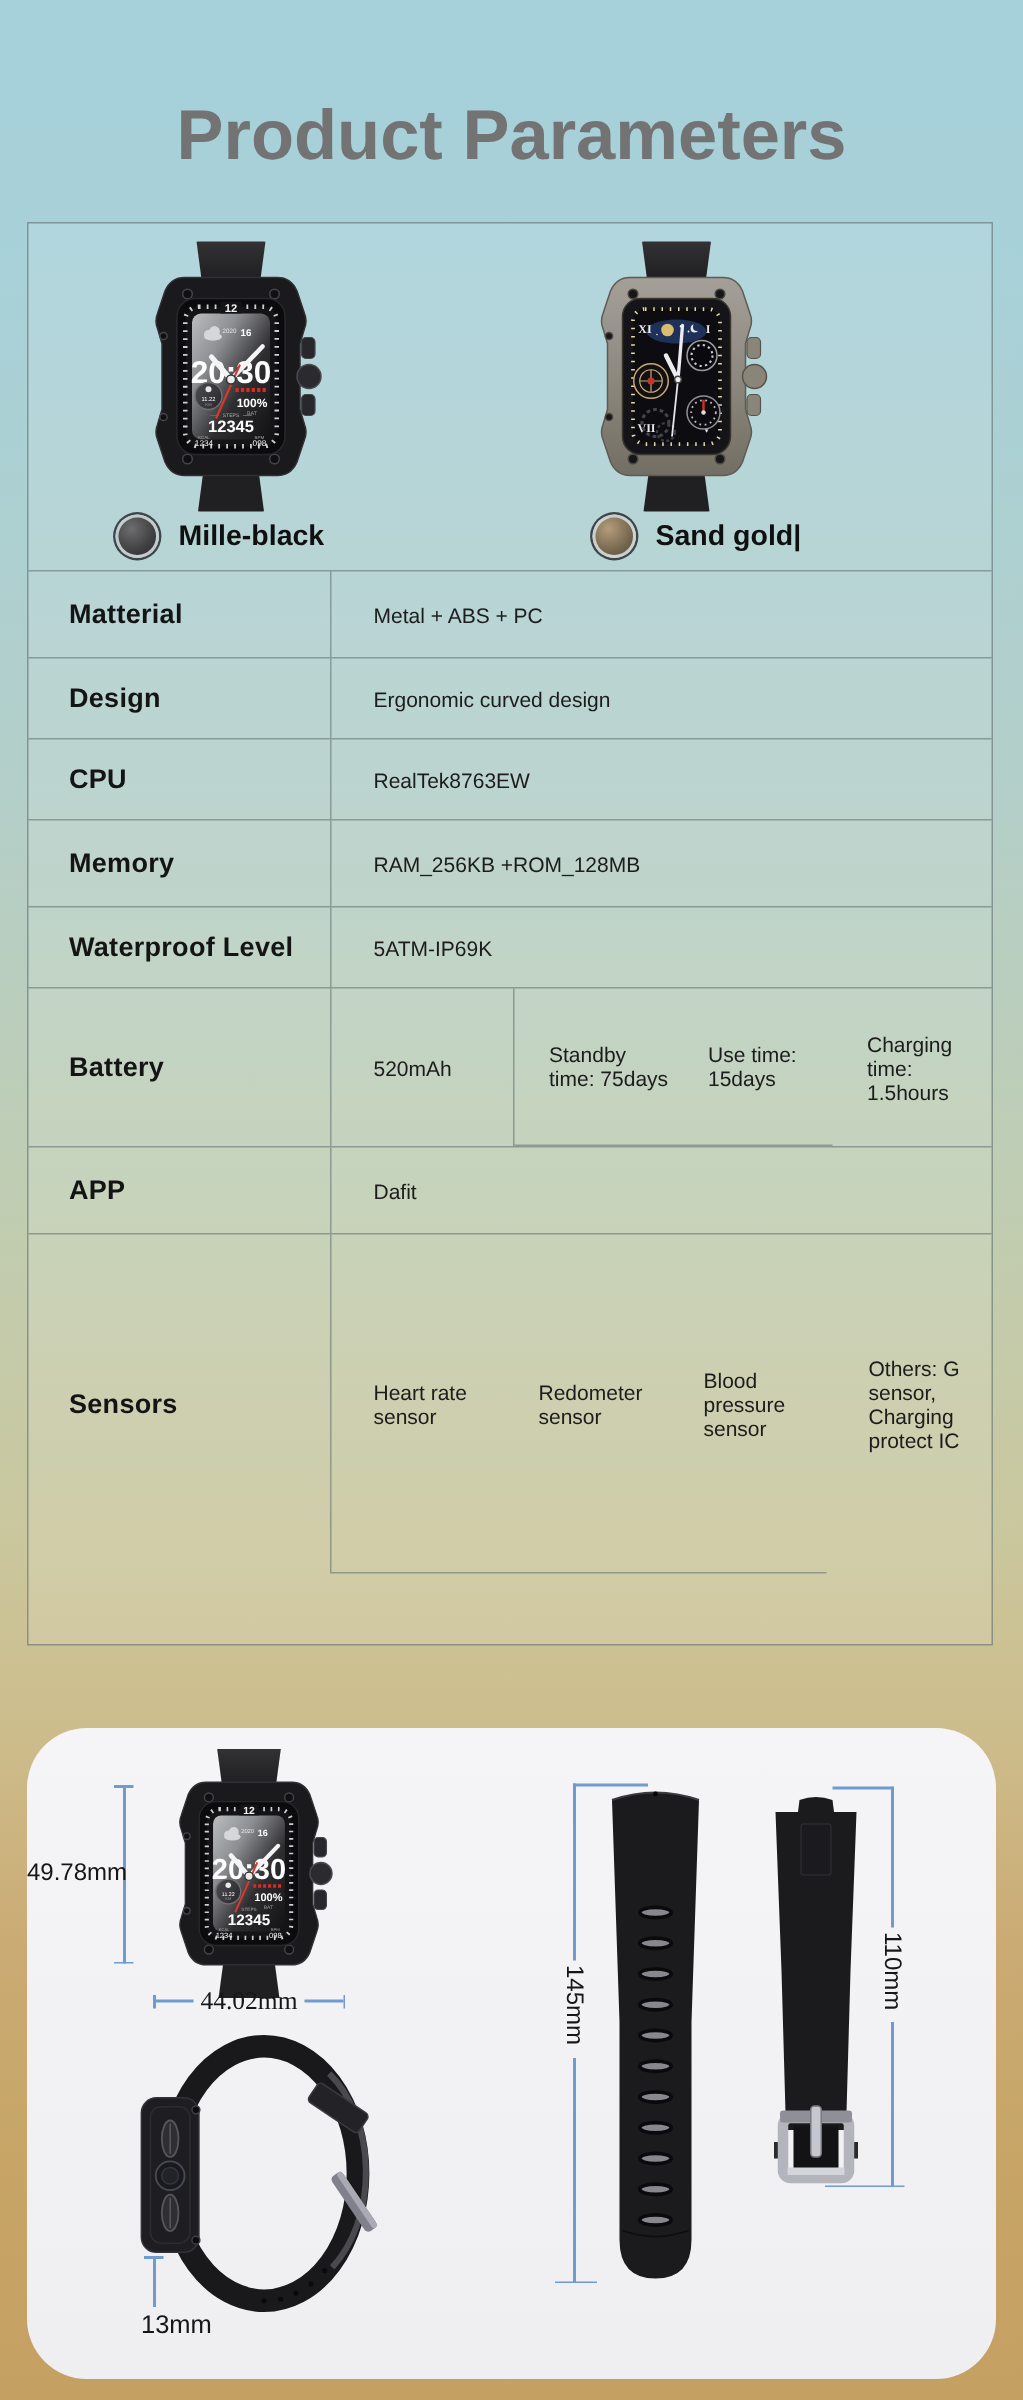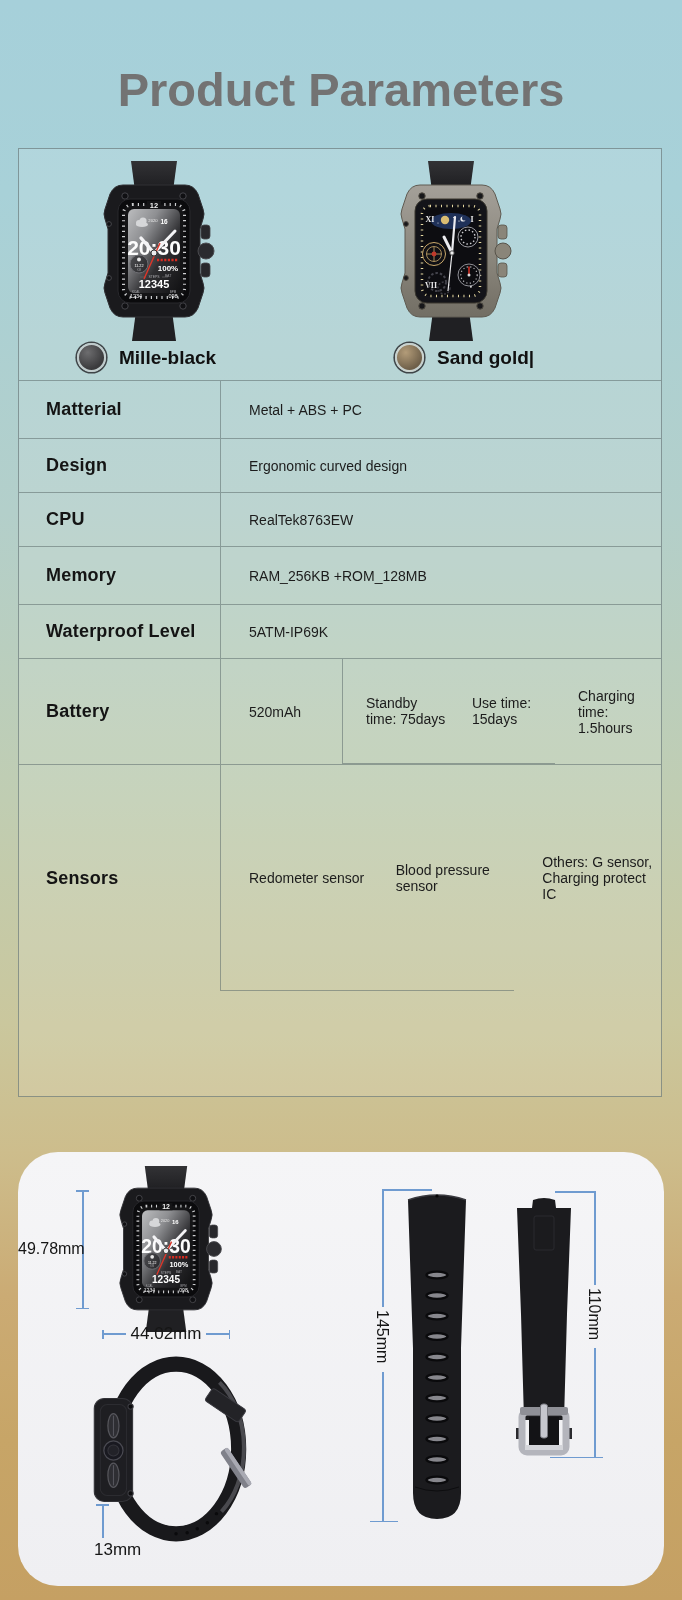--- a/index.html
+++ b/index.html
@@ -60,21 +60,21 @@
   .dims-card{
     position:absolute;left:18px;top:1152px;width:646px;height:434px;border-radius:40px;
     background:linear-gradient(180deg,#f5f5f7 0%,#efeff2 100%);
   }
   .dimline{position:absolute;background:var(--dim);}
   .dim-label{position:absolute;font-size:16px;color:#161616;}
   .dim-label.vlabel{writing-mode:vertical-rl;}
   .hdim{position:absolute;display:flex;align-items:center;}
   .hdim .seg{height:1.5px;background:var(--dim);flex:1;}
   .hdim .endtick{width:1.5px;height:9px;background:var(--dim);}
-  .hdim .hlab{font-size:17px;color:#161616;margin:0 5px;white-space:nowrap;}
+  .hdim .hlab{font-size:17px;color:#161616;margin:0 5px;white-space:nowrap;font-family:Liberation Serif, serif;}
   .dimsvg{position:absolute;}
   svg text{font-family:"Liberation Sans","DejaVu Sans",sans-serif;}
   svg text.serif{font-family:"Liberation Serif","DejaVu Serif",serif;}
 </style>
 </head>
 <body>
 
 <h1 class="title">Product Parameters</h1>
 
 <section class="product-card">
@@ -224,23 +224,28 @@
     </div>
     <div class="srow" style="height:106px">
       <div class="c-label">Battery</div>
       <div class="c-mid">520mAh</div>
       <div class="subcol">
         <div class="subcell">Standby time: 75days</div>
         <div class="subcell">Use time: 15days</div>
         <div class="subcell">Charging time: 1.5hours</div>
       </div>
     </div>
+    <div class="srow" style="height:58px">
+      <div class="c-label">APP</div>
+      <div class="c-value">Dafit</div>
+    </div>
     <div class="srow" style="height:226px">
       <div class="c-label">Sensors</div>
       <div class="subcol sensors">
+        <div class="subcell">Heart rate sensor</div>
         <div class="subcell">Redometer sensor</div>
         <div class="subcell">Blood pressure sensor</div>
         <div class="subcell">Others: G sensor, Charging protect IC</div>
       </div>
     </div>
   </div>
 </section>
 
 <section class="dims-card">
 

